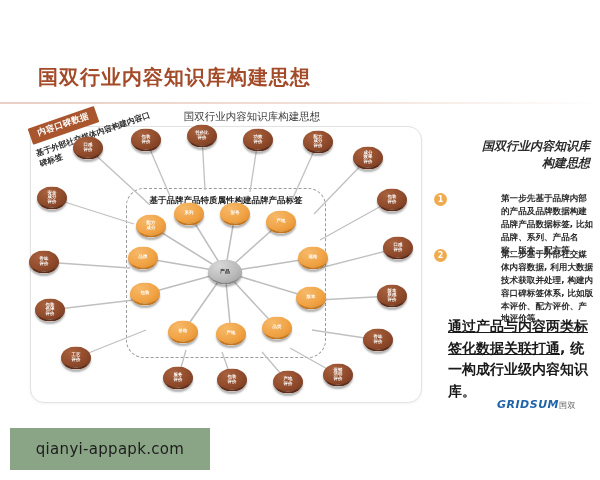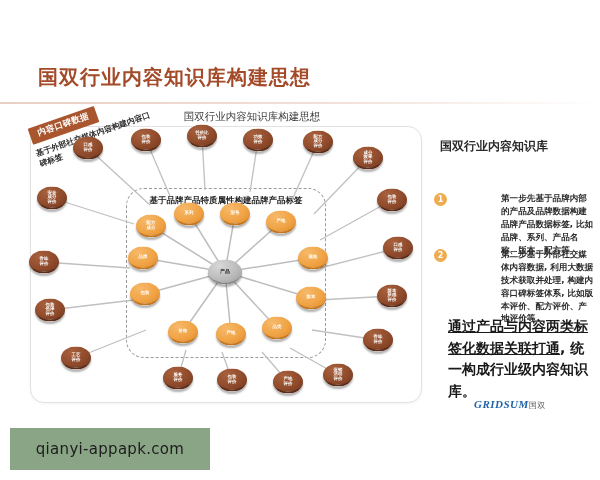--- a/index.html
+++ b/index.html
@@ -93,42 +93,42 @@
     z-index:7;
   }
   .node span{display:block;transform:scale(1);}
 
   svg.wires{position:absolute;left:0;top:0;width:600px;height:480px;z-index:2;pointer-events:none;}
 
   
   .right-head{
     position:absolute;left:440px;top:138px;width:150px;
     font-size:12px;font-weight:bold;color:#2b2b2b;line-height:1.45;
-    text-align:left;
+    font-style:italic;text-align:right;
   }
   .step{position:absolute;left:434px;width:160px;display:flex;gap:6px;}
   .step-1{top:192px;}
   .step-2{top:248px;}
   .step-num{
     flex:0 0 auto;width:13px;height:13px;border-radius:50%;
     background:#f0ab4e;color:#ffffff;font-size:8px;font-weight:bold;
     display:flex;align-items:center;justify-content:center;margin-top:1px;
   }
   .step-text{font-size:8.6px;color:#2b2b2b;line-height:1.5;font-weight:bold;margin-left:48px;}
   .conclusion{
     position:absolute;left:448px;top:316px;width:146px;
     font-size:14px;color:#1a1a1a;line-height:1.55;font-weight:bold;
   }
   .conclusion u{text-decoration:underline;}
 
   
   .logo{
-    position:absolute;left:474px;top:398px;
+    position:absolute;left:497px;top:398px;
     font-size:11px;font-weight:bold;color:#1f63a8;letter-spacing:.5px;
-    font-style:italic;white-space:nowrap;font-family:Liberation Serif, serif;
+    font-style:italic;white-space:nowrap;
   }
   .logo .cn{font-size:8px;color:#5a5a5a;font-style:normal;font-weight:normal;}
 
   
   .watermark{
     position:absolute;left:10px;top:428px;width:200px;height:42px;
     background:#8aa585;display:flex;align-items:center;justify-content:center;
     color:#1d1d1d;font-size:15px;letter-spacing:.3px;
   }
 </style>
@@ -358,20 +358,21 @@
         <span>
           <div>安全</div>
           <div>成分</div>
           <div>评价</div>
         </span>
       </div>
     </div>
 
   <div class="right-head" id="rhead">
       <div>国双行业内容知识库</div>
+      <div>构建思想</div>
     </div>
 
   <div class="step step-1">
     <div class="step-num">1</div>
     <div class="step-text">第一步先基于品牌内部的产品及品牌数据构建品牌产品数据标签, 比如品牌、系列、产品名称、版本、配方等</div>
   </div>
 
   <div class="step step-2">
     <div class="step-num">2</div>
     <div class="step-text">第二步基于外部社交媒体内容数据, 利用大数据技术获取并处理, 构建内容口碑标签体系, 比如版本评价、配方评价、产地评价等</div>

